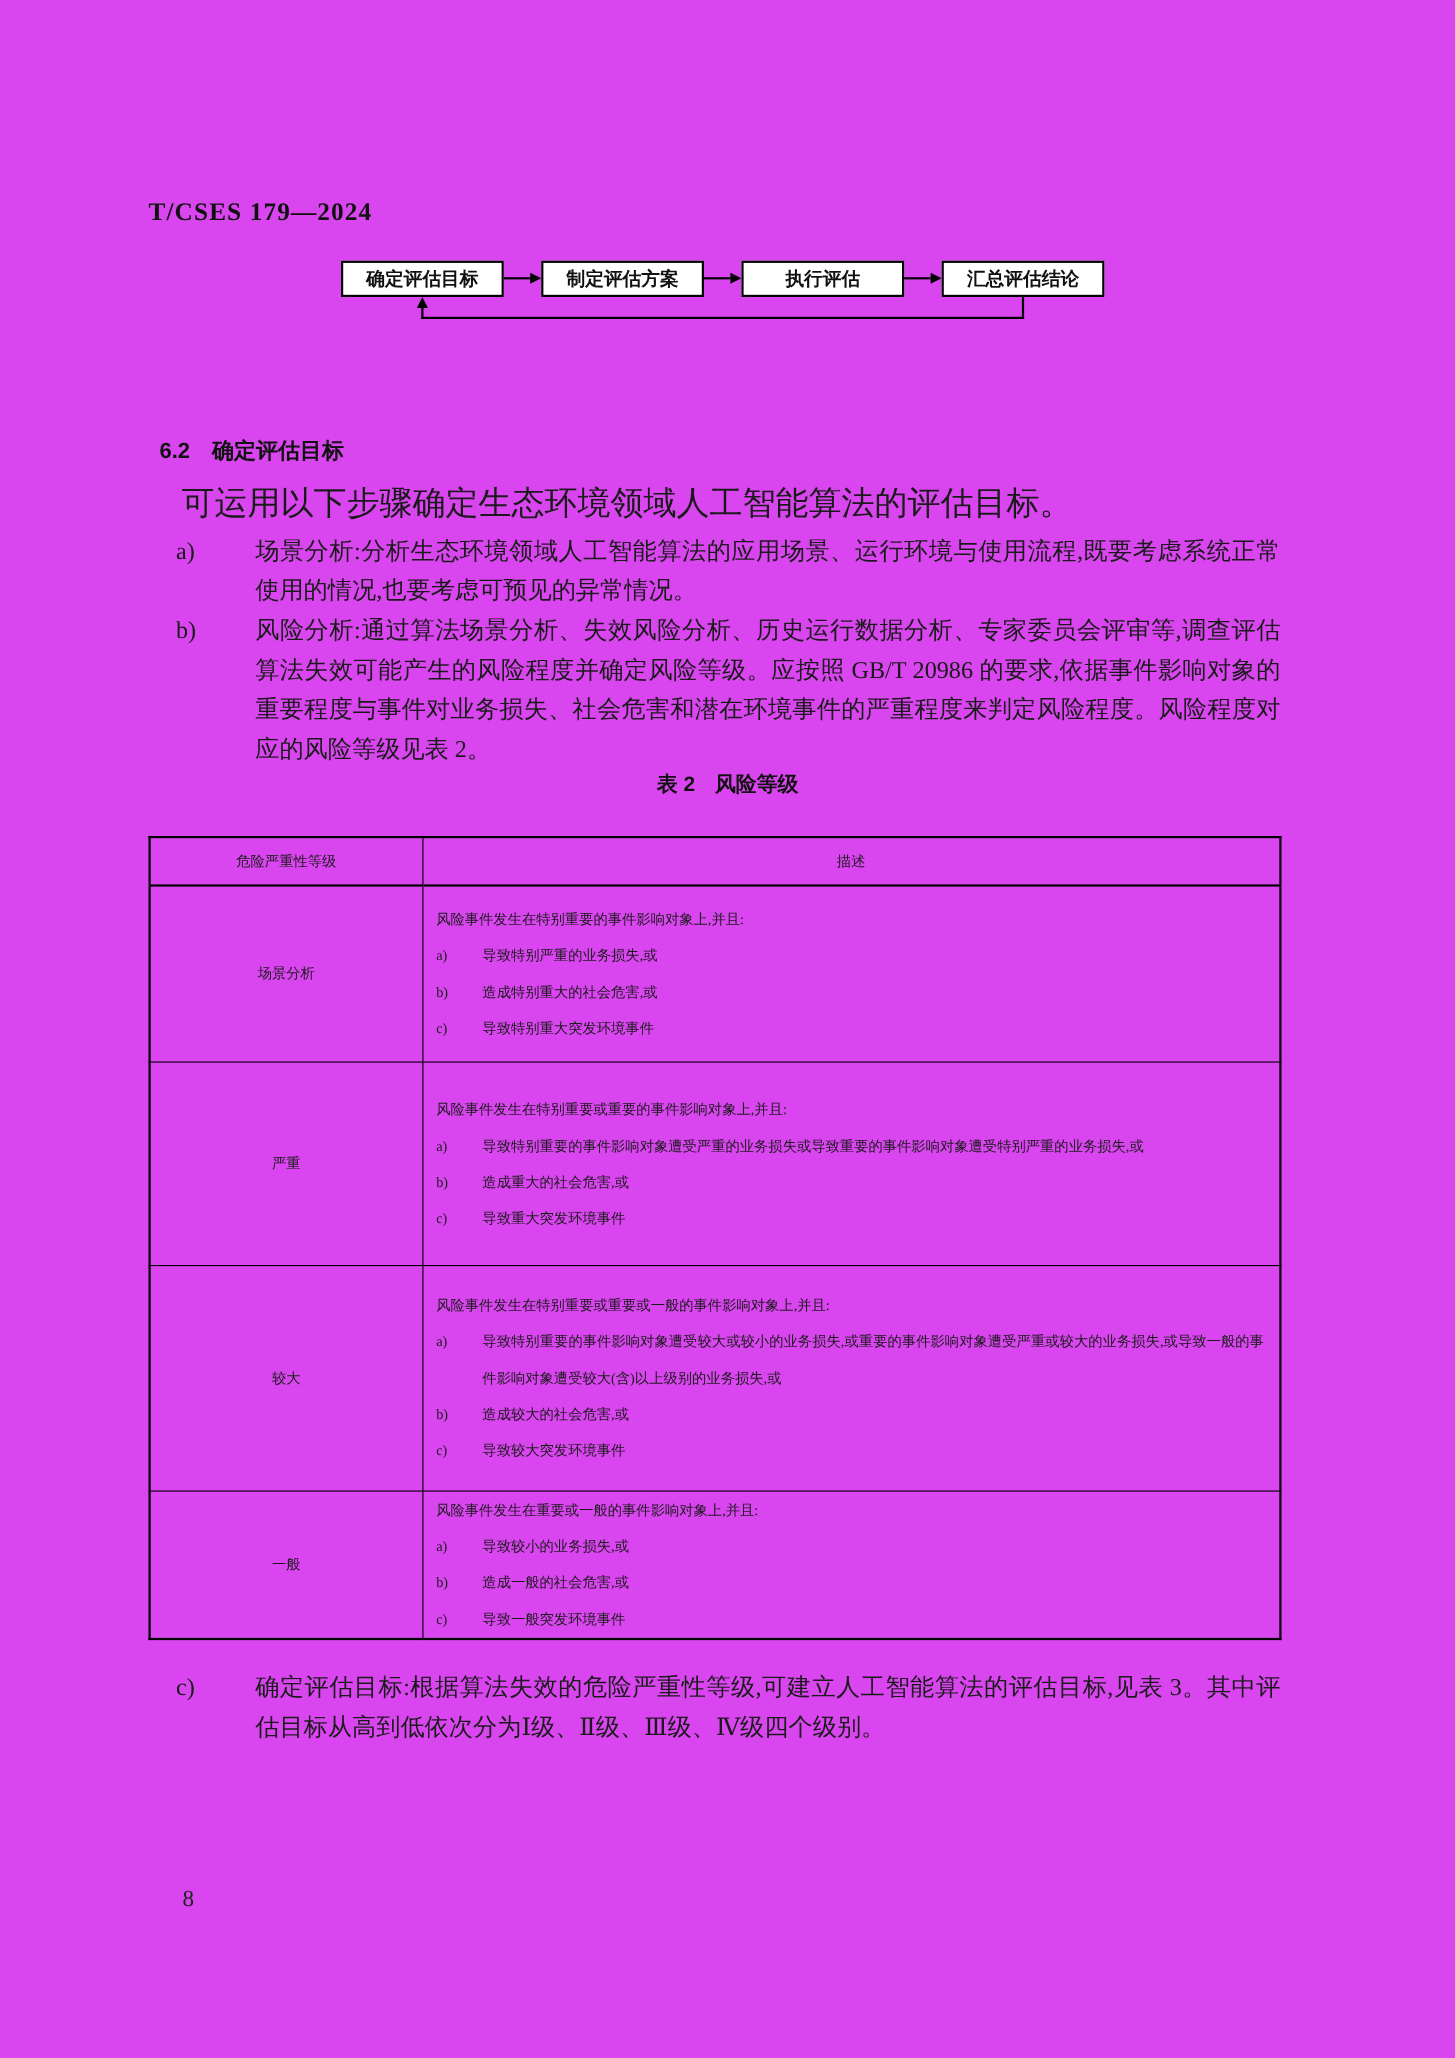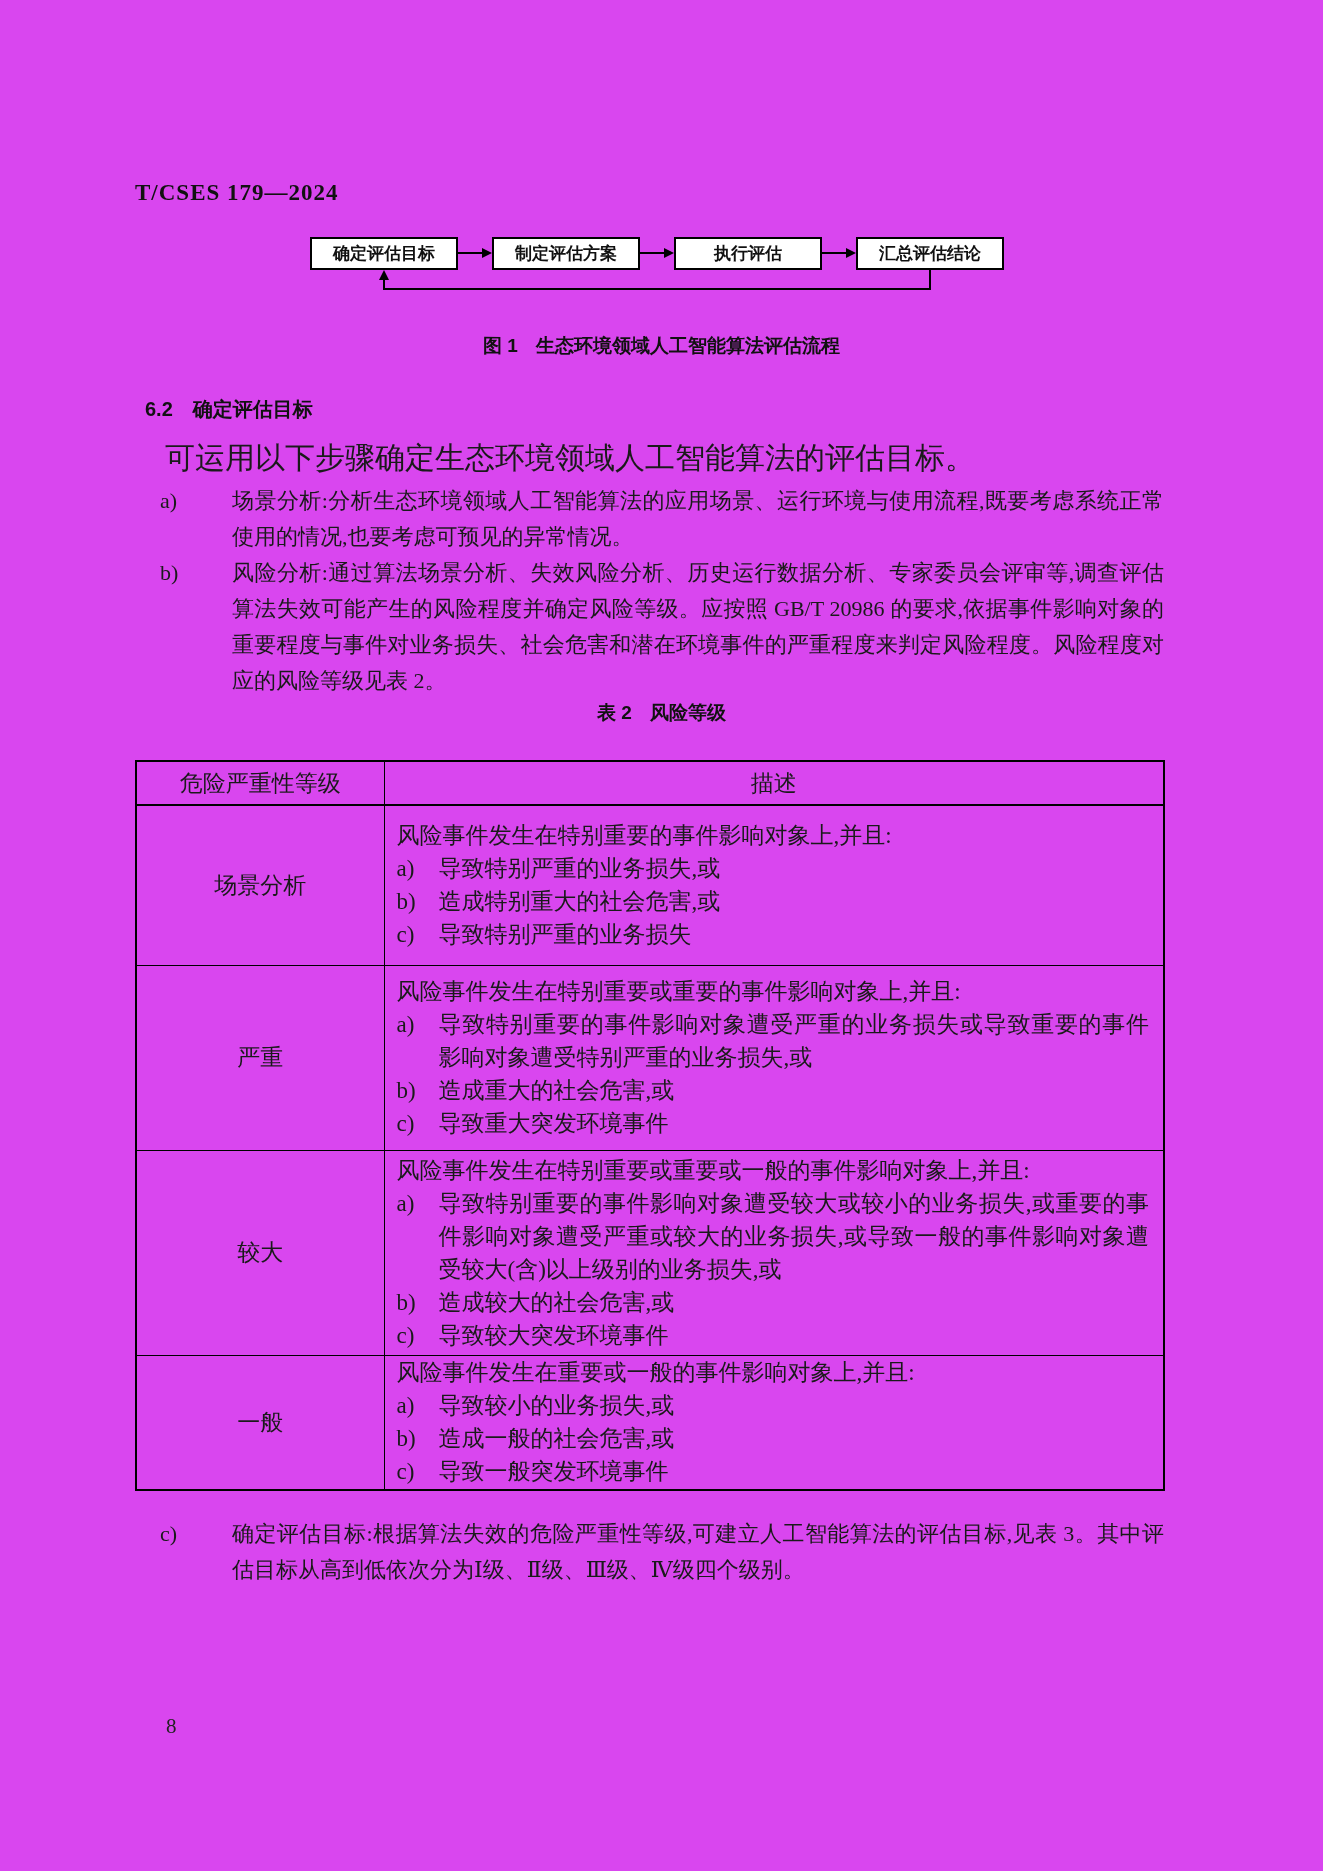--- a/index.html
+++ b/index.html
@@ -64,21 +64,21 @@
   .item-text{flex:1;text-align:justify;}
   
   .tbl-caption{
     position:absolute;left:0;top:700px;width:1323px;text-align:center;
     font-family:"Liberation Sans","DejaVu Sans",sans-serif;font-size:19px;font-weight:bold;color:#111;
   }
   table.risk{
     position:absolute;left:135px;top:760px;width:1030px;
     border-collapse:collapse;table-layout:fixed;
     border:2px solid #000;
-    font-family:"Liberation Serif","DejaVu Serif",serif;font-size:23px;color:#1a1a1a;
+    font-family:"Liberation Serif","DejaVu Serif",serif;font-size:13px;color:#1a1a1a;
   }
   table.risk td{border:1px solid #000;vertical-align:middle;}
   table.risk tr.hdr td{border-bottom:2px solid #000;text-align:center;height:40px;}
   td.lvl{text-align:center;}
   td.desc{padding:0 14px 0 12px;}
   .cell-intro{line-height:33px;text-align:justify;}
   .cell-item{display:flex;line-height:33px;}
   .cil{width:42px;flex:none;}
   .cit{flex:1;text-align:justify;}
   
@@ -97,23 +97,20 @@
     <div class="fc-box fc-box3">执行评估</div>
     <div class="fc-box fc-box4">汇总评估结论</div>
     <div class="fc-harrow a1"></div>
     <div class="fc-harrow a2"></div>
     <div class="fc-harrow a3"></div>
     <div class="fb-down"></div>
     <div class="fb-horiz"></div>
     <div class="fb-up"></div>
   </div>
 
-  <div class="fig-caption">
-    <span>图 1</span><span class="caption-gap"></span><span>生态环境领域人工智能算法评估流程</span>
-  </div>
 
   <div class="sec-heading">
     <span class="sec-num">6.2</span><span>确定评估目标</span>
   </div>
 
   <div class="intro-para">可运用以下步骤确定生态环境领域人工智能算法的评估目标。</div>
 
   <div class="list-block list-ab">
     <div class="list-item">
       <span class="item-label">a)</span>
@@ -147,21 +144,21 @@
         <div class="cell-item">
           <span class="cil">a)</span>
           <span class="cit">导致特别严重的业务损失,或</span>
         </div>
         <div class="cell-item">
           <span class="cil">b)</span>
           <span class="cit">造成特别重大的社会危害,或</span>
         </div>
         <div class="cell-item">
           <span class="cil">c)</span>
-          <span class="cit">导致特别严重的业务损失</span>
+          <span class="cit">导致特别重大突发环境事件</span>
         </div>
       </td>
     </tr>
 
     <tr style="height:185px">
       <td class="lvl">严重</td>
       <td class="desc">
         <div class="cell-intro">风险事件发生在特别重要或重要的事件影响对象上,并且:</div>
         <div class="cell-item">
           <span class="cil">a)</span>

